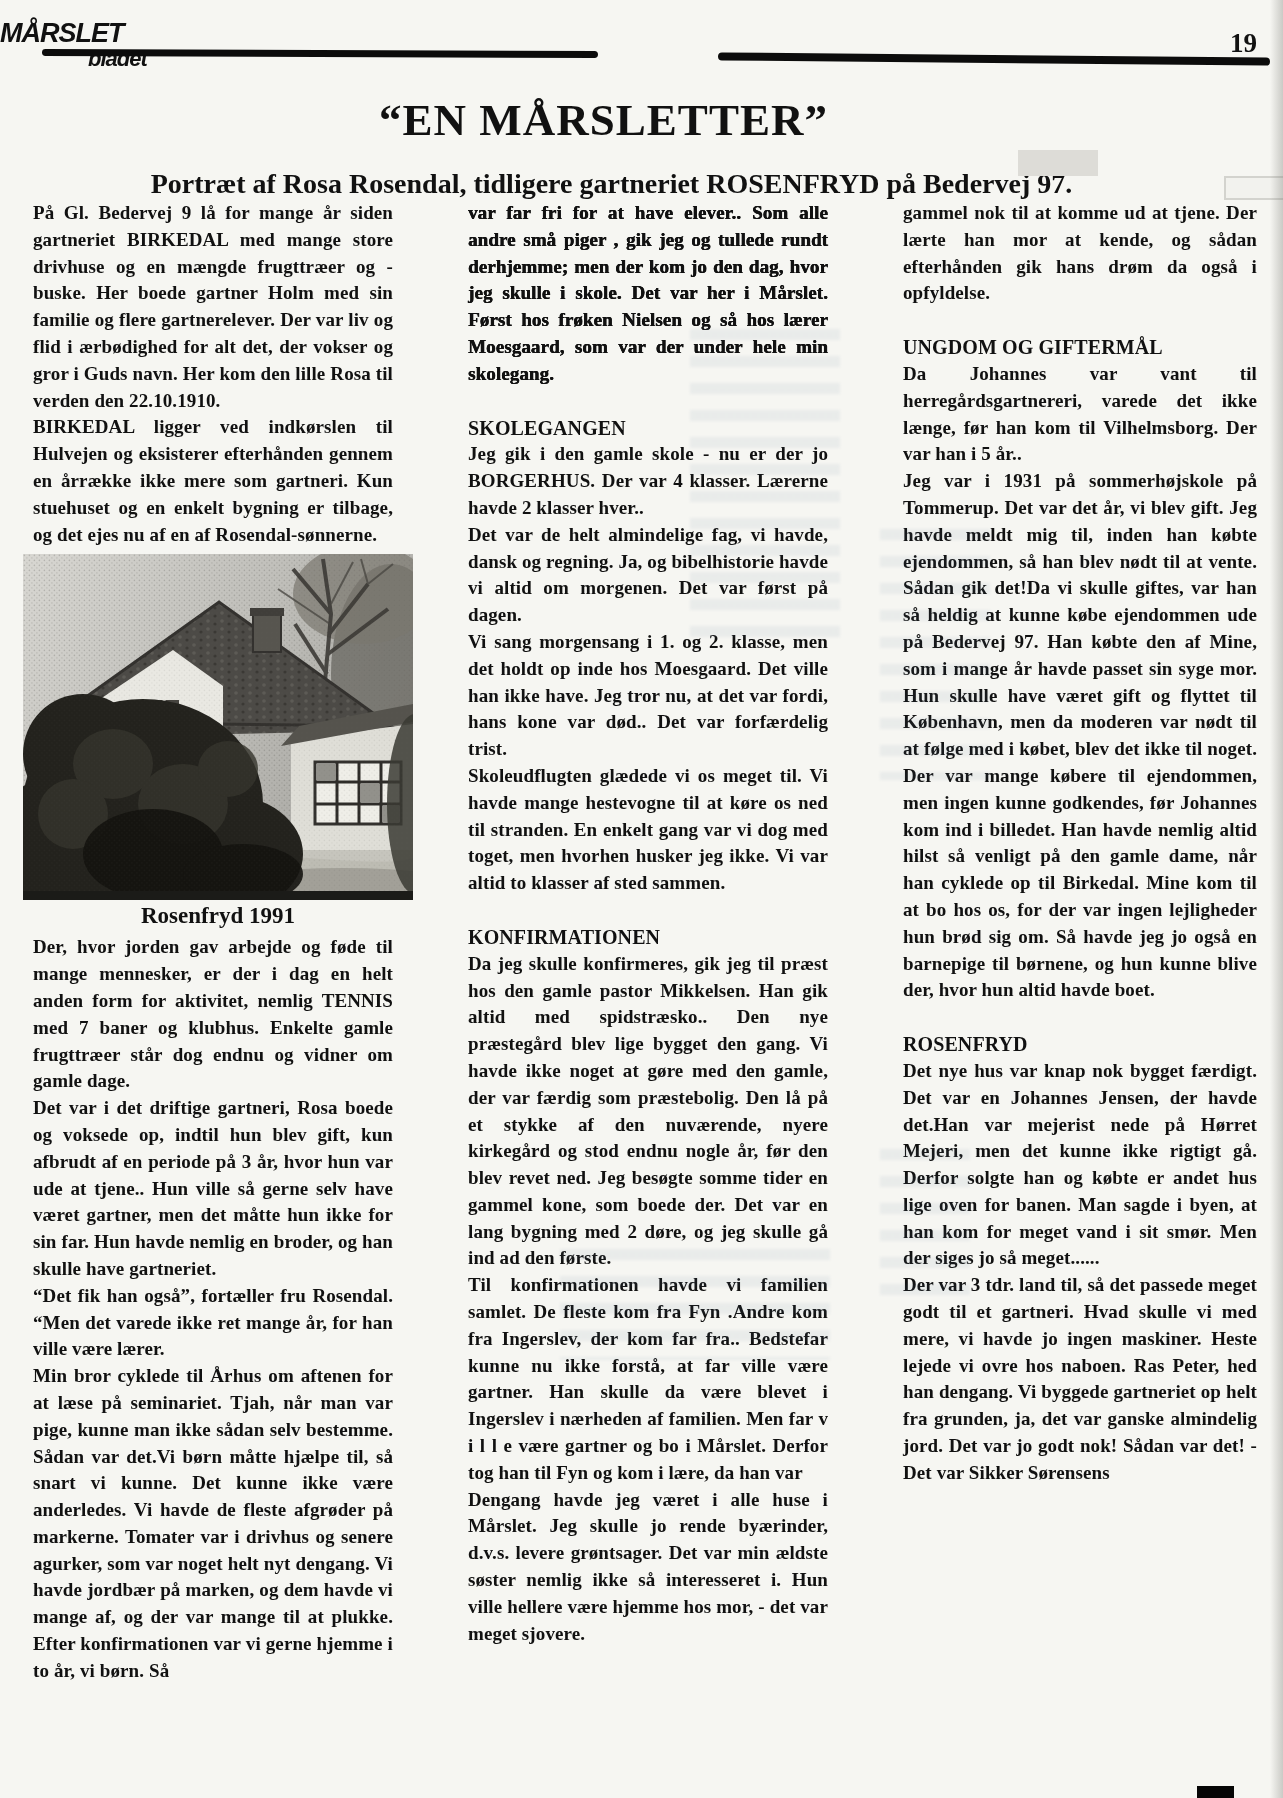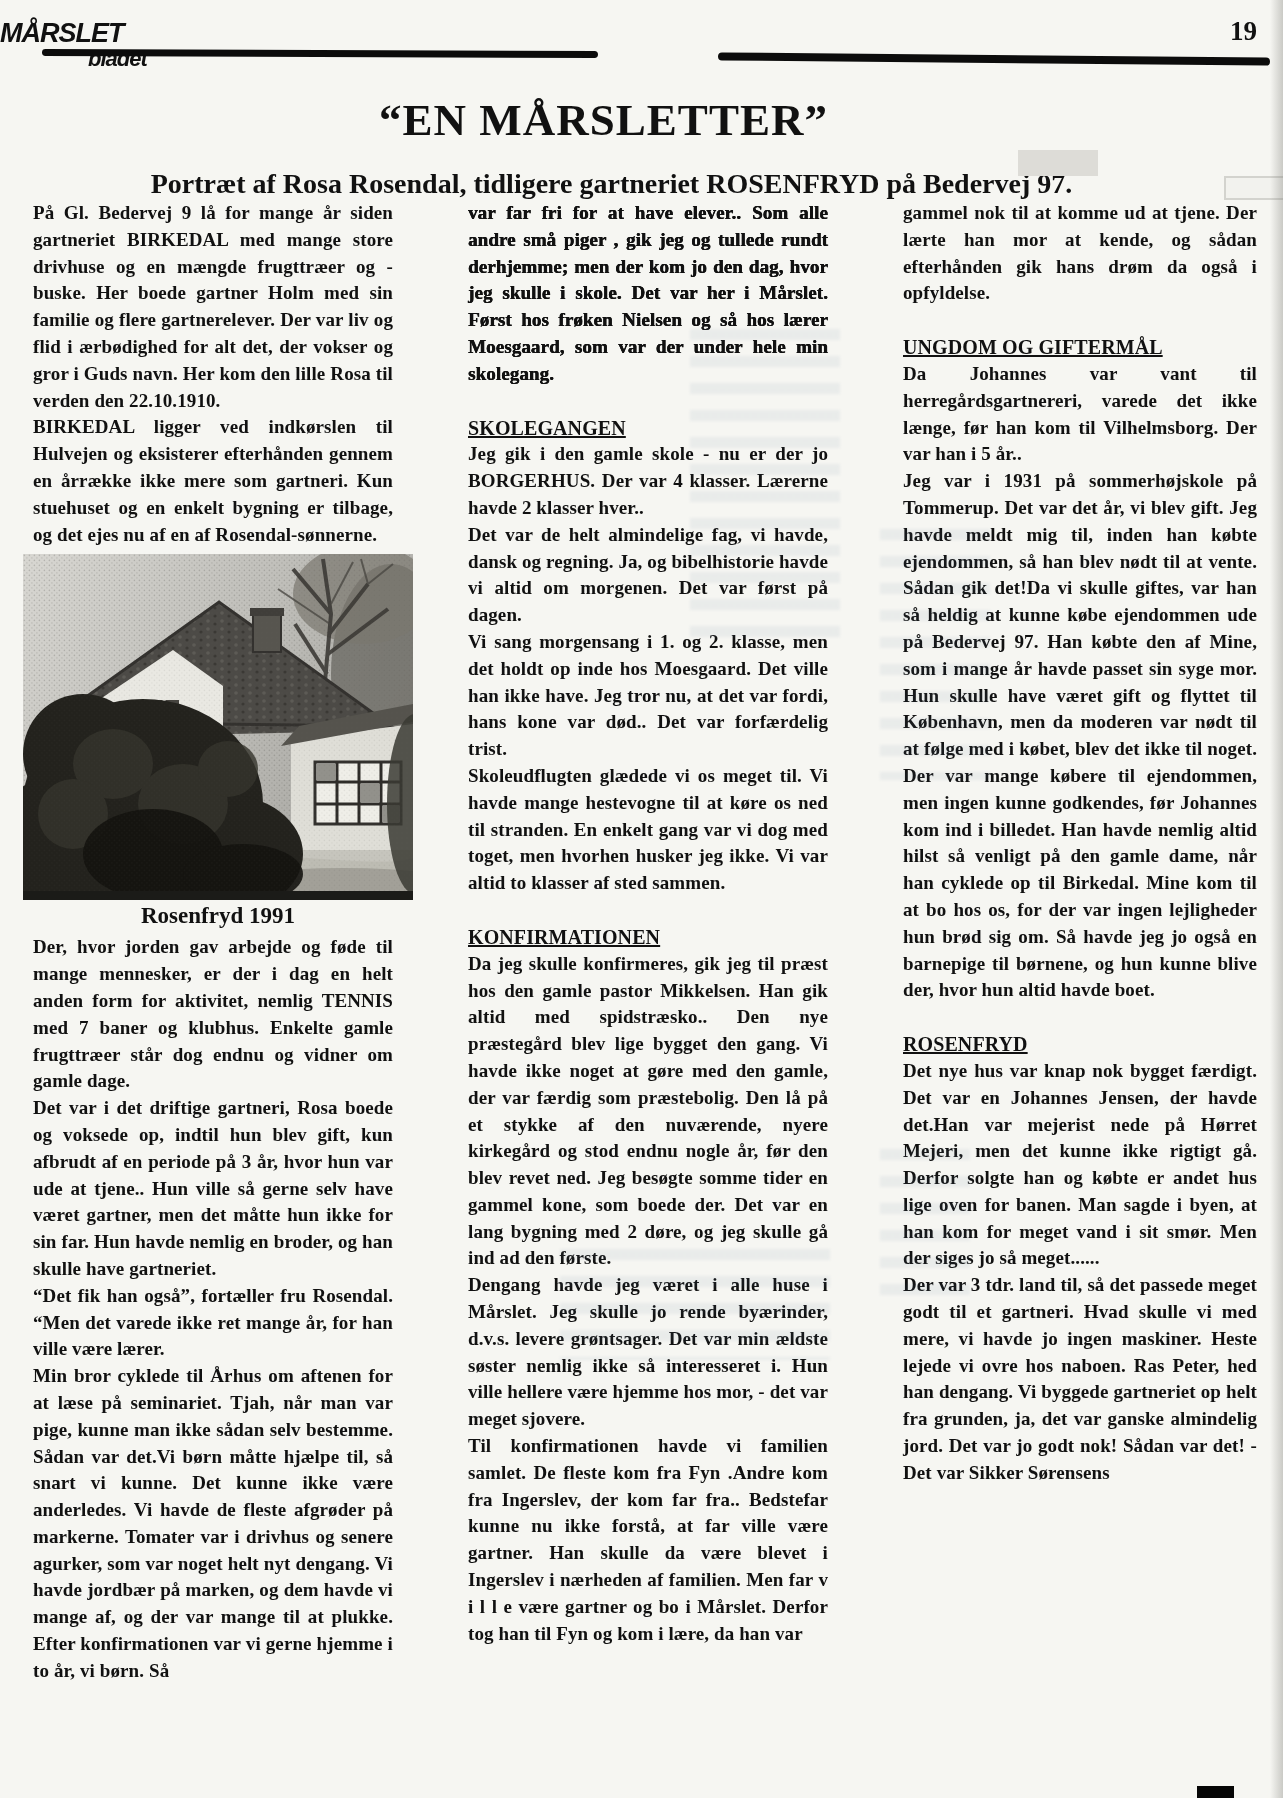--- a/index.html
+++ b/index.html
@@ -20,40 +20,40 @@
     font-style:italic;font-weight:900;font-size:27px;letter-spacing:-1px;display:block;
   }
   .masthead .m2{
     font-family:"Liberation Sans","DejaVu Sans",sans-serif;
     font-style:italic;font-weight:900;font-size:22px;letter-spacing:-1px;display:block;
     margin-top:1px;padding-left:88px;
   }
   .rule{position:absolute;background:#0c0c0c;border-radius:4px;}
   .rule-left{left:42px;top:50px;width:556px;height:7px;transform:rotate(0.2deg);}
   .rule-right{left:718px;top:55px;width:552px;height:8px;transform:rotate(0.55deg);}
-  .pageno{position:absolute;right:26px;top:16px;font-size:27px;font-weight:700;}
+  .pageno{position:absolute;right:26px;top:28px;font-size:27px;font-weight:700;}
   .title{
     position:absolute;left:0;right:120px;top:94px;text-align:center;
     font-size:45px;font-weight:700;letter-spacing:1px;padding-left:44px;
   }
   .subtitle{
     position:absolute;left:0;right:60px;top:168px;text-align:center;
     font-size:28px;font-weight:700;
   }
   
   .col{position:absolute;top:200px;}
   .col1{left:33px;width:360px;}
   .col2{left:468px;width:360px;}
   .col3{left:903px;width:354px;}
   .p,.h{
     font-size:19px;font-weight:700;line-height:26.8px;margin:0;
     text-align:justify;
     letter-spacing:0.1px;
   }
-  .h{margin-top:27px;text-align:left;font-size:20px;text-decoration:underline;}
+  .h{margin-top:27px;text-align:left;font-size:20px;}
   .smear{text-shadow:0 0 0.6px #1a1a1a,0.4px 0 0 #1a1a1a;}
   
   .photo-fig{margin:6px 0 0 -10px;width:390px;}
   .photo-frame{width:390px;height:346px;display:block;background:#c9c9c5;}
   .caption{
     text-align:center;font-size:23px;font-weight:700;line-height:26px;
     margin:3px 0 5px 0;
   }
   
   .edge-right{
@@ -201,22 +201,22 @@
 
   <div class="col col2">
     <p class="p smear">var far fri for at have elever.. Som alle andre små piger , gik jeg og tullede rundt derhjemme; men der kom jo den dag, hvor jeg skulle i skole. Det var her i Mårslet. Først hos frøken Nielsen og så hos lærer Moesgaard, som var der under hele min skolegang.</p>
     <p class="h">SKOLEGANGEN</p>
     <p class="p">Jeg gik i den gamle skole - nu er der jo BORGERHUS. Der var 4 klasser. Lærerne havde 2 klasser hver..</p>
     <p class="p">Det var de helt almindelige fag, vi havde, dansk og regning. Ja, og bibelhistorie havde vi altid om morgenen. Det var først på dagen.</p>
     <p class="p">Vi sang morgensang i 1. og 2. klasse, men det holdt op inde hos Moesgaard. Det ville han ikke have. Jeg tror nu, at det var fordi, hans kone var død.. Det var forfærdelig trist.</p>
     <p class="p">Skoleudflugten glædede vi os meget til. Vi havde mange hestevogne til at køre os ned til stranden. En enkelt gang var vi dog med toget, men hvorhen husker jeg ikke. Vi var altid to klasser af sted sammen.</p>
     <p class="h">KONFIRMATIONEN</p>
     <p class="p">Da jeg skulle konfirmeres, gik jeg til præst hos den gamle pastor Mikkelsen. Han gik altid med spidstræsko.. Den nye præstegård blev lige bygget den gang. Vi havde ikke noget at gøre med den gamle, der var færdig som præstebolig. Den lå på et stykke af den nuværende, nyere kirkegård og stod endnu nogle år, før den blev revet ned. Jeg besøgte somme tider en gammel kone, som boede der. Det var en lang bygning med 2 døre, og jeg skulle gå ind ad den første.</p>
+    <p class="p">Til konfirmationen havde vi familien samlet. De fleste kom fra Fyn .Andre kom fra Ingerslev, der kom far fra.. Bedstefar kunne nu ikke forstå, at far ville være gartner. Han skulle da være blevet i Ingerslev i nærheden af familien. Men far v i l l e  være gartner og bo i Mårslet. Derfor tog han til Fyn og kom i lære, da han var</p>
     <p class="p">Dengang havde jeg været i alle huse i Mårslet. Jeg skulle jo rende byærinder, d.v.s. levere grøntsager. Det var min ældste søster nemlig ikke så interesseret i. Hun ville hellere være hjemme hos  mor, - det var meget sjovere.</p>
-    <p class="p">Til konfirmationen havde vi familien samlet. De fleste kom fra Fyn .Andre kom fra Ingerslev, der kom far fra.. Bedstefar kunne nu ikke forstå, at far ville være gartner. Han skulle da være blevet i Ingerslev i nærheden af familien. Men far v i l l e  være gartner og bo i Mårslet. Derfor tog han til Fyn og kom i lære, da han var</p>
   </div>
 
   <div class="col col3">
     <p class="p">gammel nok til at komme ud at tjene. Der lærte han mor at kende, og sådan efterhånden gik hans drøm da også i opfyldelse.</p>
     <p class="h">UNGDOM OG GIFTERMÅL</p>
     <p class="p">Da Johannes var vant til herregårdsgartnereri, varede det ikke længe, før han kom til Vilhelmsborg. Der var han i 5 år..</p>
     <p class="p">Jeg var i 1931 på sommerhøjskole på Tommerup. Det var det år, vi blev gift. Jeg havde meldt mig til, inden han købte ejendommen, så han blev nødt til at vente. Sådan gik det!Da vi skulle giftes, var han så heldig at kunne købe ejendommen ude på Bedervej 97. Han købte den af Mine, som i mange år havde passet sin syge mor. Hun skulle have været gift og flyttet til København, men da moderen var nødt til at følge med i købet, blev det ikke til noget. Der var mange købere til ejendommen, men ingen kunne godkendes, før Johannes kom ind i billedet. Han havde nemlig altid hilst så venligt på den gamle dame, når han cyklede op til Birkedal. Mine kom til at bo hos os, for der var ingen lejligheder hun brød sig om. Så havde jeg jo også en barnepige til børnene, og hun kunne blive der, hvor hun altid havde boet.</p>
     <p class="h">ROSENFRYD</p>
     <p class="p">Det nye hus var knap nok bygget færdigt. Det var en Johannes Jensen, der havde det.Han var mejerist nede på Hørret Mejeri, men det kunne ikke rigtigt gå. Derfor solgte han og købte er andet hus lige oven for banen. Man sagde i byen, at han kom for meget vand i sit smør. Men der siges jo så meget......</p>
     <p class="p">Der var 3 tdr. land til, så det passede meget godt til et gartneri. Hvad skulle vi med mere, vi havde jo ingen maskiner. Heste lejede vi ovre hos naboen. Ras Peter, hed han dengang. Vi byggede gartneriet op helt fra grunden, ja, det var ganske almindelig jord. Det var jo godt nok!  Sådan var det!  -  Det var Sikker Sørensens</p>

